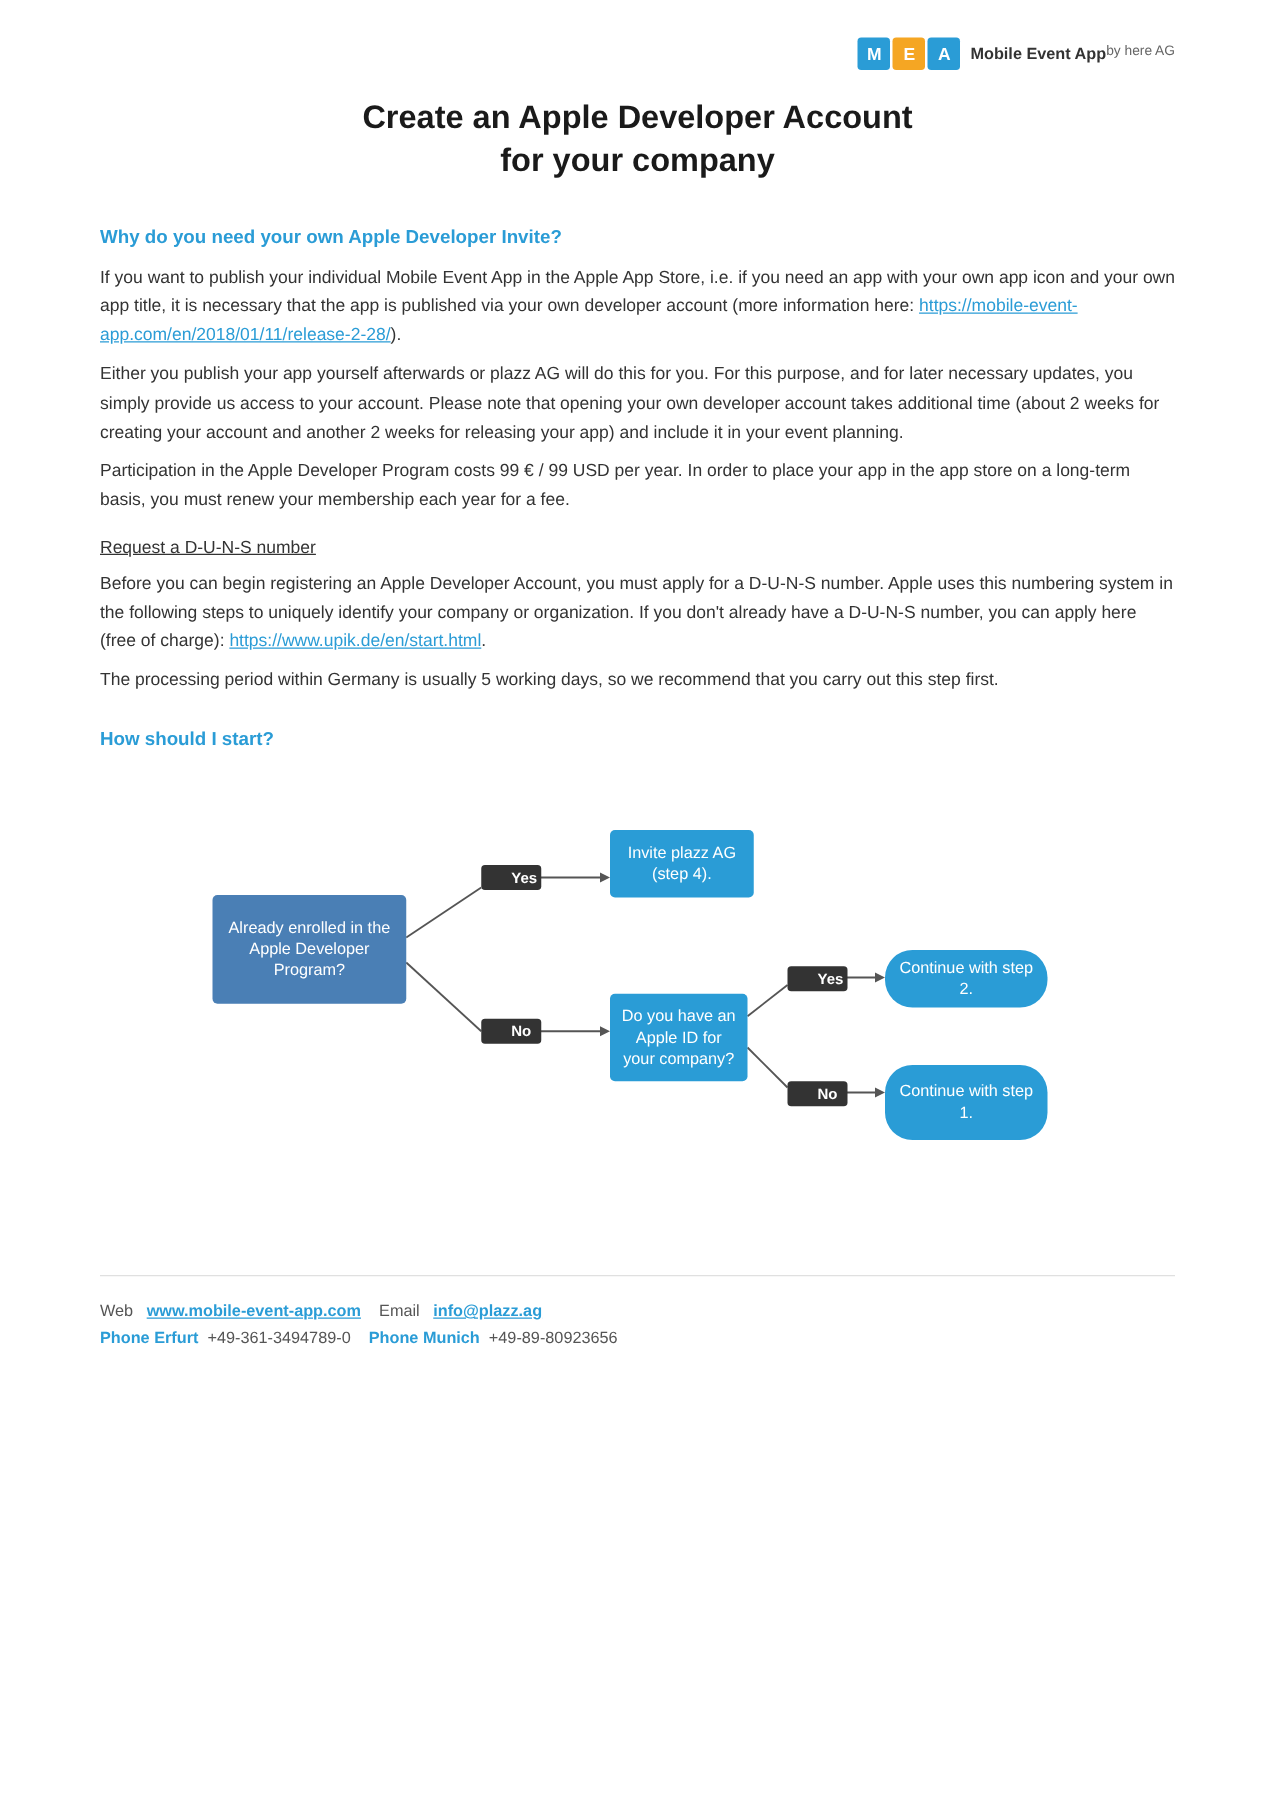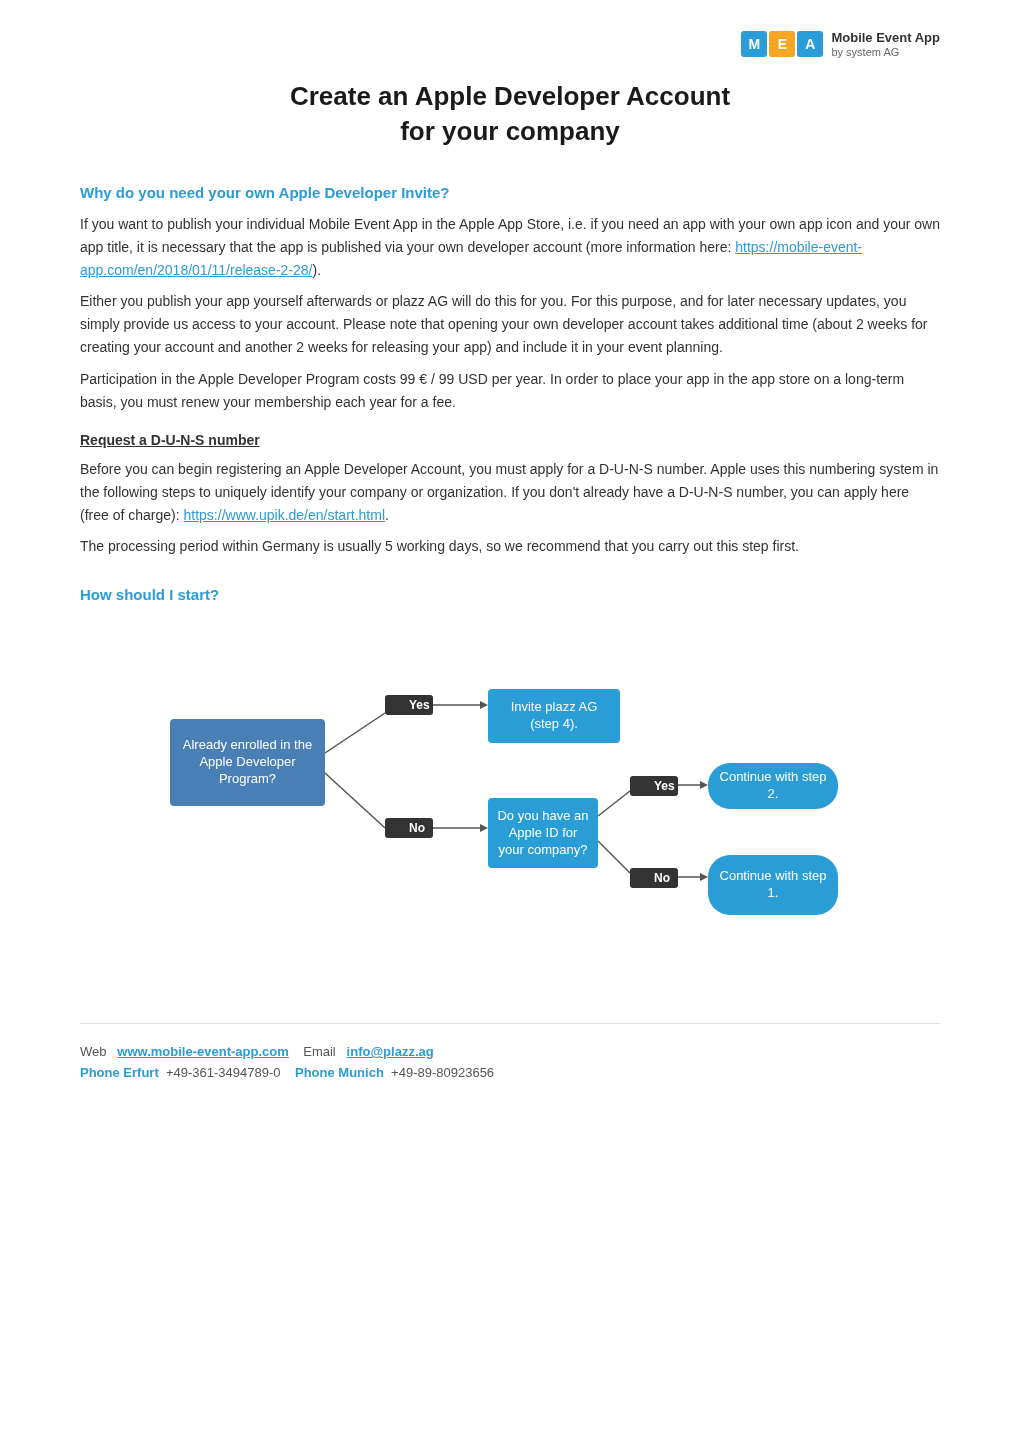--- a/index.html
+++ b/index.html
@@ -42,21 +42,21 @@
       font-weight: bold;
       font-size: 14px;
       color: white;
       border-radius: 3px;
     }
     .logo-m { background: #2a9cd6; }
     .logo-e { background: #f5a623; }
     .logo-a { background: #2a9cd6; }
     .logo-text-block {
       display: flex;
-      flex-direction: column;
+      flex-direction: row;
       line-height: 1.2;
     }
     .logo-title {
       font-weight: bold;
       font-size: 13px;
       color: #333;
     }
     .logo-subtitle {
       font-size: 11px;
       color: #666;
@@ -90,21 +90,21 @@
       font-size: 14px;
     }
 
     .link {
       color: #2a9cd6;
       text-decoration: underline;
     }
 
     .underline-heading {
       text-decoration: underline;
-      font-weight: bold;
+      font-weight: normal;
       font-size: 14px;
       margin-bottom: 10px;
       margin-top: 18px;
       color: #333;
     }
 
     
     .flowchart-container {
       margin-top: 30px;
       margin-bottom: 40px;
@@ -197,21 +197,21 @@
 
   <div class="logo-area">
     <div class="logo-box">
       <div class="logo-letters">
         <div class="logo-letter logo-m">M</div>
         <div class="logo-letter logo-e">E</div>
         <div class="logo-letter logo-a">A</div>
       </div>
       <div class="logo-text-block">
         <span class="logo-title">Mobile Event App</span>
-        <span class="logo-subtitle">by system AG</span>
+        <span class="logo-subtitle">by here AG</span>
       </div>
     </div>
   </div>
 
   <div class="page-title">
     <h1>
       <span>Create an Apple Developer Account</span><br>
       <span>for your company</span>
     </h1>
   </div>
@@ -257,21 +257,21 @@
         <line x1="428" y1="208" x2="460" y2="240" stroke="#555" stroke-width="1.5"></line>
 
         <line x1="498" y1="244" x2="530" y2="244" stroke="#555" stroke-width="1.5"></line>
         <polygon points="530,240 538,244 530,248" fill="#555"></polygon>
       </svg>
 
       <div class="fc-box blue-dark" style="left:0px; top:86px; width:155px; height:87px;">Already enrolled in the Apple Developer Program?</div>
 
       <div class="fc-pill dark" style="left:215px; top:62px; width:40px;">Yes</div>
 
-      <div class="fc-box blue-medium" style="left:318px; top:56px; width:132px; height:54px;">Invite plazz AG (step 4).</div>
+      <div class="fc-box blue-medium" style="left:318px; top:34px; width:115px; height:54px;">Invite plazz AG (step 4).</div>
 
       <div class="fc-pill dark" style="left:215px; top:185px; width:40px;">No</div>
 
       <div class="fc-box blue-medium" style="left:318px; top:165px; width:110px; height:70px;">Do you have an Apple ID for your company?</div>
 
       <div class="fc-pill dark" style="left:460px; top:143px; width:40px;">Yes</div>
 
       <div class="fc-box blue-light" style="left:538px; top:130px; width:130px; height:46px;">Continue with step 2.</div>
 
       <div class="fc-pill dark" style="left:460px; top:235px; width:40px;">No</div>

